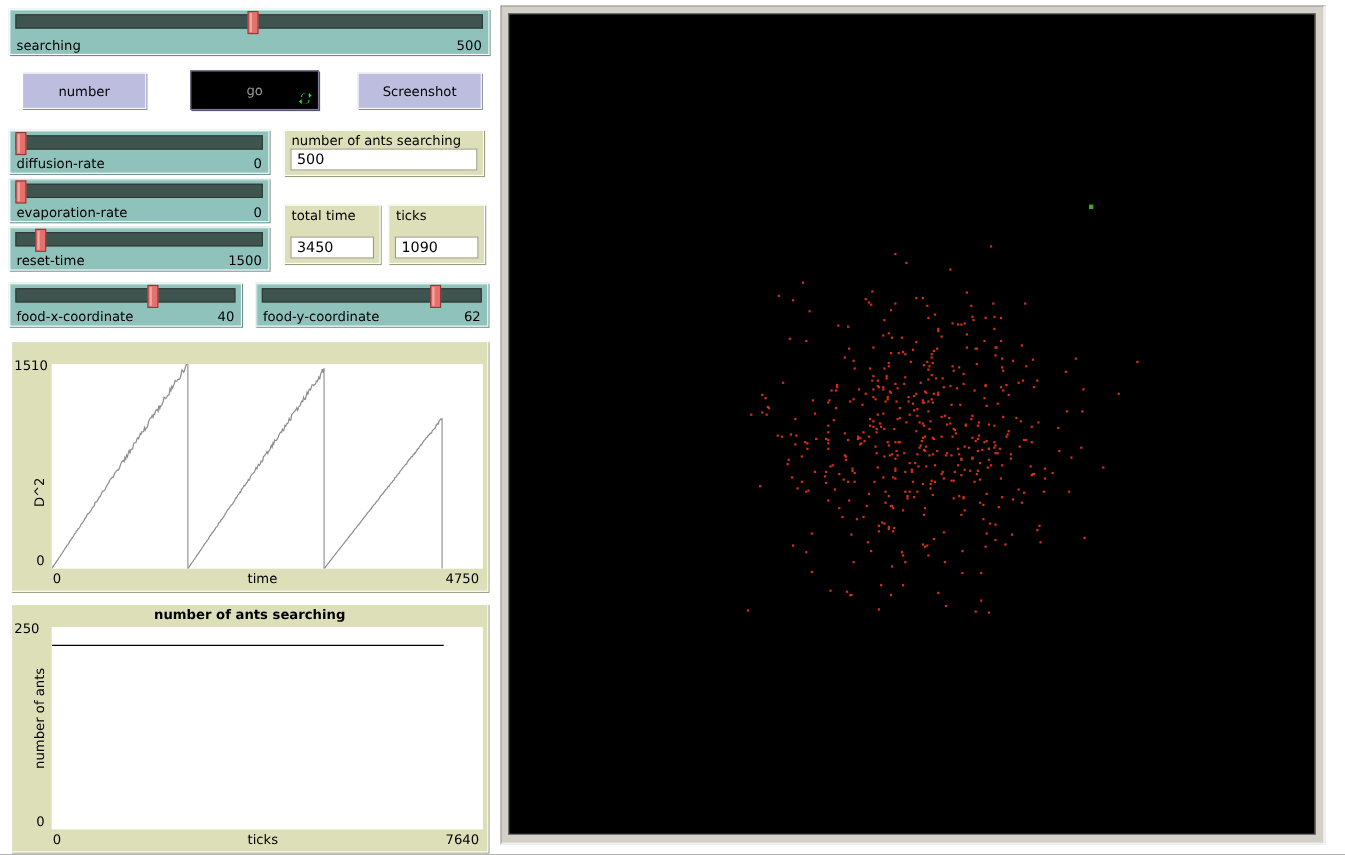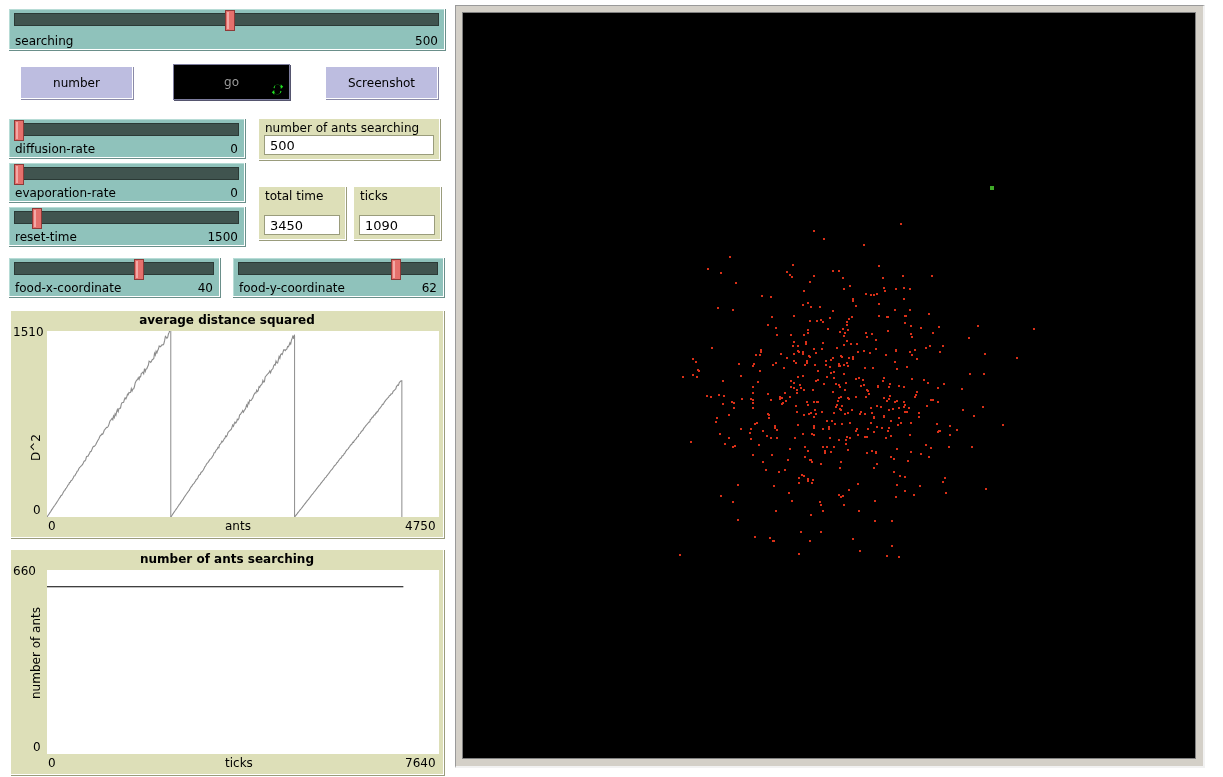--- a/index.html
+++ b/index.html
@@ -185,42 +185,41 @@
       <div class="mval">3450</div>
     </div>
     <div class="monitor" style="left: 353px; top: 186px; width: 88px; height: 54px;">
       <div class="mlabel">ticks</div>
       <div class="mval">1090</div>
     </div>
   </div>
 
 <div id="plots">
     <div class="plot" style="left: 10px; top: 310px; width: 434px; height: 228px;">
-      <div class="ptitle">average distance squared</div>
       <div class="canvas" style="left: 36px; top: 20px; width: 392px; height: 186px;"><svg width="392" height="186" viewBox="0 0 392 186">
           <polyline points="0.0,186.0 0.8,184.8 1.5,183.7 2.3,182.6 3.1,181.3 3.9,180.3 4.6,178.9 5.4,177.9 6.2,176.5 7.0,175.4 7.7,174.5 8.5,173.2 9.3,172.2 10.1,170.7 10.8,169.8 11.6,168.5 12.4,167.1 13.2,166.2 13.9,164.7 14.7,164.3 15.5,162.9 16.2,161.6 17.0,160.1 17.8,159.3 18.6,157.9 19.3,157.0 20.1,155.8 20.9,154.1 21.7,153.7 22.4,151.7 23.2,151.3 24.0,149.7 24.8,149.3 25.5,148.3 26.3,146.8 27.1,144.9 27.9,144.7 28.6,143.3 29.4,142.0 30.2,140.2 30.9,139.9 31.7,138.1 32.5,136.5 33.3,135.9 34.0,135.2 34.8,134.4 35.6,133.4 36.4,131.7 37.1,130.1 37.9,129.9 38.7,128.7 39.5,125.7 40.2,125.3 41.0,125.2 41.8,123.6 42.6,122.3 43.3,120.6 44.1,120.5 44.9,118.6 45.6,116.7 46.4,115.4 47.2,115.5 48.0,114.7 48.7,113.8 49.5,112.0 50.3,110.4 51.1,109.0 51.8,108.0 52.6,106.0 53.4,104.5 54.2,104.1 54.9,102.9 55.7,103.2 56.5,101.5 57.3,99.1 58.0,98.4 58.8,97.3 59.6,96.4 60.3,96.5 61.1,95.5 61.9,93.6 62.7,90.9 63.4,89.3 64.2,88.6 65.0,87.5 65.8,88.7 66.5,84.9 67.3,86.5 68.1,82.8 68.9,84.3 69.6,81.0 70.4,78.5 71.2,80.6 72.0,77.5 72.7,77.2 73.5,77.2 74.3,73.1 75.0,71.7 75.8,71.5 76.6,71.3 77.4,68.5 78.1,66.9 78.9,67.9 79.7,66.1 80.5,63.2 81.2,63.7 82.0,61.5 82.8,61.7 83.6,61.4 84.3,57.7 85.1,60.0 85.9,58.0 86.7,57.8 87.4,55.8 88.2,51.9 89.0,50.2 89.7,49.0 90.5,48.7 91.3,46.6 92.1,48.4 92.8,45.6 93.6,45.8 94.4,42.2 95.2,41.9 95.9,41.2 96.7,42.8 97.5,37.6 98.3,40.4 99.0,38.1 99.8,37.8 100.6,35.8 101.4,34.0 102.1,30.1 102.9,30.6 103.7,31.4 104.4,30.4 105.2,28.7 106.0,28.3 106.8,27.5 107.5,22.3 108.3,24.2 109.1,20.2 109.9,21.9 110.6,19.7 111.4,18.1 112.2,14.9 113.0,15.6 113.7,15.6 114.5,14.2 115.3,13.7 116.1,13.8 116.8,12.9 117.6,9.7 118.4,5.3 119.1,6.0 119.9,7.3 120.7,6.3 121.5,2.7 122.2,1.4 123.0,-1.8 123.8,-0.0" fill="none" stroke="#8c8c8c" stroke-width="1.1"></polyline>
           <line x1="123.78947368421052" x2="123.78947368421052" y1="0" y2="186" stroke="#8c8c8c" stroke-width="1"></line>
           <polyline points="123.8,186.0 124.6,184.9 125.3,183.7 126.1,182.7 126.9,181.4 127.7,180.3 128.4,179.3 129.2,178.1 130.0,177.0 130.8,175.8 131.5,174.8 132.3,173.4 133.1,172.6 133.8,171.4 134.6,170.2 135.4,169.2 136.2,168.1 136.9,166.7 137.7,165.7 138.5,164.3 139.3,163.3 140.0,162.2 140.8,161.2 141.6,160.0 142.4,159.1 143.1,157.4 143.9,156.2 144.7,155.4 145.5,153.9 146.2,153.1 147.0,152.5 147.8,151.0 148.5,150.1 149.3,148.5 150.1,148.0 150.9,146.8 151.6,144.8 152.4,143.8 153.2,143.5 154.0,141.5 154.7,141.1 155.5,140.1 156.3,139.0 157.1,137.6 157.8,135.9 158.6,135.0 159.4,133.3 160.2,132.1 160.9,131.6 161.7,130.4 162.5,129.1 163.2,128.1 164.0,127.6 164.8,126.6 165.6,125.3 166.3,124.3 167.1,121.8 167.9,121.8 168.7,120.1 169.4,118.8 170.2,118.2 171.0,116.3 171.8,116.8 172.5,113.7 173.3,113.2 174.1,112.0 174.9,110.2 175.6,110.7 176.4,109.5 177.2,107.8 177.9,107.1 178.7,105.0 179.5,105.7 180.3,103.9 181.0,101.5 181.8,100.6 182.6,99.8 183.4,99.0 184.1,98.6 184.9,96.5 185.7,94.1 186.5,95.3 187.2,92.8 188.0,91.1 188.8,92.0 189.6,90.8 190.3,88.2 191.1,88.8 191.9,87.6 192.6,83.8 193.4,83.5 194.2,82.1 195.0,81.2 195.7,79.5 196.5,81.2 197.3,79.3 198.1,78.4 198.8,76.7 199.6,74.0 200.4,75.6 201.2,71.4 201.9,72.5 202.7,68.9 203.5,69.6 204.3,69.4 205.0,68.0 205.8,66.9 206.6,64.4 207.3,63.1 208.1,61.8 208.9,62.0 209.7,59.2 210.4,60.6 211.2,59.8 212.0,55.6 212.8,56.2 213.5,54.2 214.3,54.1 215.1,52.9 215.9,49.4 216.6,51.0 217.4,50.8 218.2,45.9 219.0,45.0 219.7,44.2 220.5,43.2 221.3,42.4 222.0,41.6 222.8,39.8 223.6,41.8 224.4,39.2 225.1,38.4 225.9,37.8 226.7,34.7 227.5,33.6 228.2,34.1 229.0,30.1 229.8,31.9 230.6,32.1 231.3,29.1 232.1,25.5 232.9,27.3 233.7,23.5 234.4,22.8 235.2,23.6 236.0,21.2 236.7,18.9 237.5,18.9 238.3,19.6 239.1,18.5 239.8,18.2 240.6,15.5 241.4,15.8 242.2,14.1 242.9,11.8 243.7,13.1 244.5,9.0 245.3,7.1 246.0,4.5 246.8,8.0 247.6,3.6" fill="none" stroke="#8c8c8c" stroke-width="1.1"></polyline>
           <line x1="247.57894736842104" x2="247.57894736842104" y1="4.927152317880797" y2="186" stroke="#8c8c8c" stroke-width="1"></line>
           <polyline points="247.6,186.0 248.2,185.2 248.9,184.3 249.6,183.4 250.3,182.6 250.9,181.7 251.6,180.9 252.3,180.0 252.9,179.2 253.6,178.3 254.3,177.5 255.0,176.6 255.6,175.8 256.3,174.9 257.0,174.0 257.6,173.2 258.3,172.3 259.0,171.4 259.6,170.6 260.3,169.6 261.0,168.9 261.7,168.1 262.3,167.1 263.0,166.3 263.7,165.4 264.3,164.5 265.0,163.7 265.7,163.0 266.4,162.0 267.0,161.0 267.7,160.4 268.4,159.5 269.0,158.7 269.7,157.7 270.4,157.0 271.0,156.0 271.7,155.1 272.4,154.2 273.1,153.7 273.7,152.6 274.4,151.6 275.1,150.8 275.7,149.9 276.4,149.4 277.1,148.4 277.8,147.2 278.4,146.5 279.1,146.2 279.8,144.7 280.4,144.4 281.1,143.2 281.8,142.4 282.4,141.6 283.1,140.5 283.8,139.7 284.5,138.7 285.1,138.4 285.8,137.3 286.5,136.2 287.1,135.2 287.8,134.5 288.5,133.9 289.2,133.0 289.8,131.7 290.5,131.6 291.2,130.2 291.8,129.4 292.5,128.5 293.2,127.5 293.8,127.2 294.5,126.4 295.2,124.8 295.9,124.7 296.5,124.0 297.2,122.7 297.9,122.2 298.5,120.7 299.2,119.8 299.9,118.9 300.6,118.1 301.2,117.9 301.9,116.4 302.6,115.9 303.2,114.6 303.9,113.8 304.6,113.5 305.2,112.3 305.9,111.2 306.6,111.3 307.3,109.6 307.9,109.1 308.6,108.1 309.3,107.8 309.9,106.3 310.6,105.8 311.3,105.5 311.9,103.3 312.6,102.9 313.3,102.4 314.0,100.9 314.6,100.6 315.3,99.4 316.0,99.0 316.6,97.6 317.3,96.6 318.0,96.0 318.7,94.8 319.3,94.1 320.0,93.4 320.7,92.5 321.3,91.8 322.0,91.0 322.7,91.0 323.3,88.7 324.0,88.2 324.7,87.1 325.4,86.1 326.0,86.1 326.7,84.5 327.4,83.9 328.0,84.0 328.7,82.0 329.4,82.1 330.1,80.6 330.7,80.8 331.4,79.3 332.1,78.0 332.7,77.1 333.4,76.9 334.1,75.6 334.7,74.8 335.4,73.4 336.1,73.4 336.8,72.3 337.4,71.1 338.1,70.2 338.8,69.0 339.4,68.7 340.1,67.6 340.8,66.9 341.5,66.4 342.1,65.1 342.8,64.5 343.5,64.1 344.1,62.8 344.8,63.0 345.5,62.2 346.1,60.3 346.8,59.8 347.5,59.1 348.2,58.3 348.8,57.9 349.5,55.4 350.2,54.7 350.8,54.0 351.5,54.3 352.2,51.7 352.9,50.9 353.5,50.1 354.2,50.2 354.9,49.6" fill="none" stroke="#8c8c8c" stroke-width="1.1"></polyline>
           <line x1="354.86315789473684" x2="354.86315789473684" y1="49.27152317880794" y2="186" stroke="#8c8c8c" stroke-width="1"></line>
         </svg></div>
       <div class="ytop" style="left: 2px; top: 14px;">1510</div>
       <div class="ybot" style="left: 22px; top: 192px;">0</div>
       <div class="xleft" style="left: 37px; top: 208px;">0</div>
       <div class="xright" style="left: 394px; top: 208px;">4750</div>
-      <div class="xlabel" style="left: 214px; top: 208px;">ants</div>
+      <div class="xlabel" style="left: 214px; top: 208px;">time</div>
       <div class="ylabel" style="left: 18px; top: 150.2px;">D^2</div>
     </div>
     <div class="plot" style="left: 10px; top: 549px; width: 434px; height: 226px;">
       <div class="ptitle">number of ants searching</div>
       <div class="canvas" style="left: 36px; top: 20px; width: 392px; height: 184px;"><svg width="392" height="184" viewBox="0 0 392 184">
           <line x1="0" x2="356.3636363636364" y1="16.72727272727272" y2="16.72727272727272" stroke="#000" stroke-width="1.2"></line>
         </svg></div>
-      <div class="ytop" style="left: 2px; top: 14px;">660</div>
+      <div class="ytop" style="left: 2px; top: 14px;">250</div>
       <div class="ybot" style="left: 22px; top: 190px;">0</div>
       <div class="xleft" style="left: 37px; top: 206px;">0</div>
       <div class="xright" style="left: 394px; top: 206px;">7640</div>
       <div class="xlabel" style="left: 214px; top: 206px;">ticks</div>
       <div class="ylabel" style="left: 18px; top: 148.8px;">number of ants</div>
     </div>
   </div>
 
 <div id="world-panel" style="left: 455px; top: 5px; width: 750px; height: 763px;">
   <div id="world-view" style="left: 6px; top: 6px; width: 734px; height: 747px; background: rgb(0, 0, 0);">

